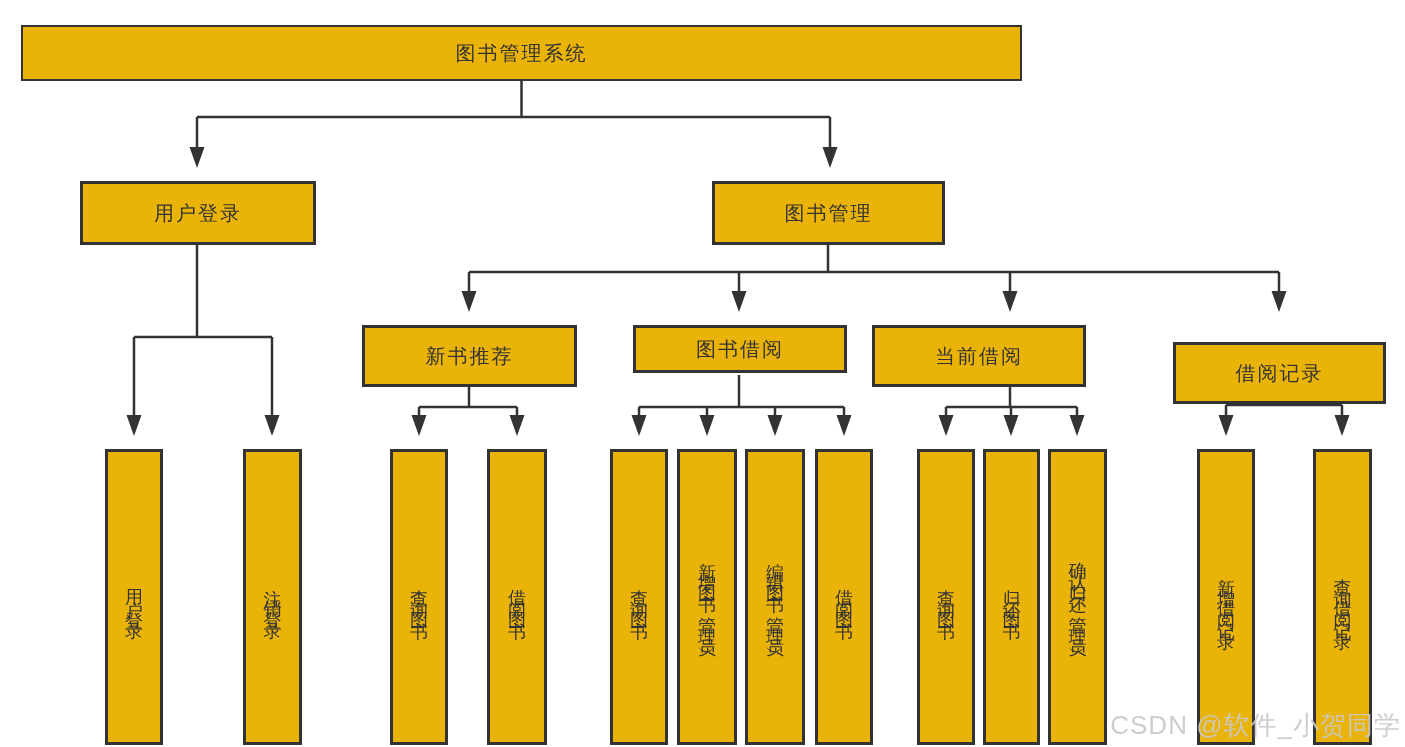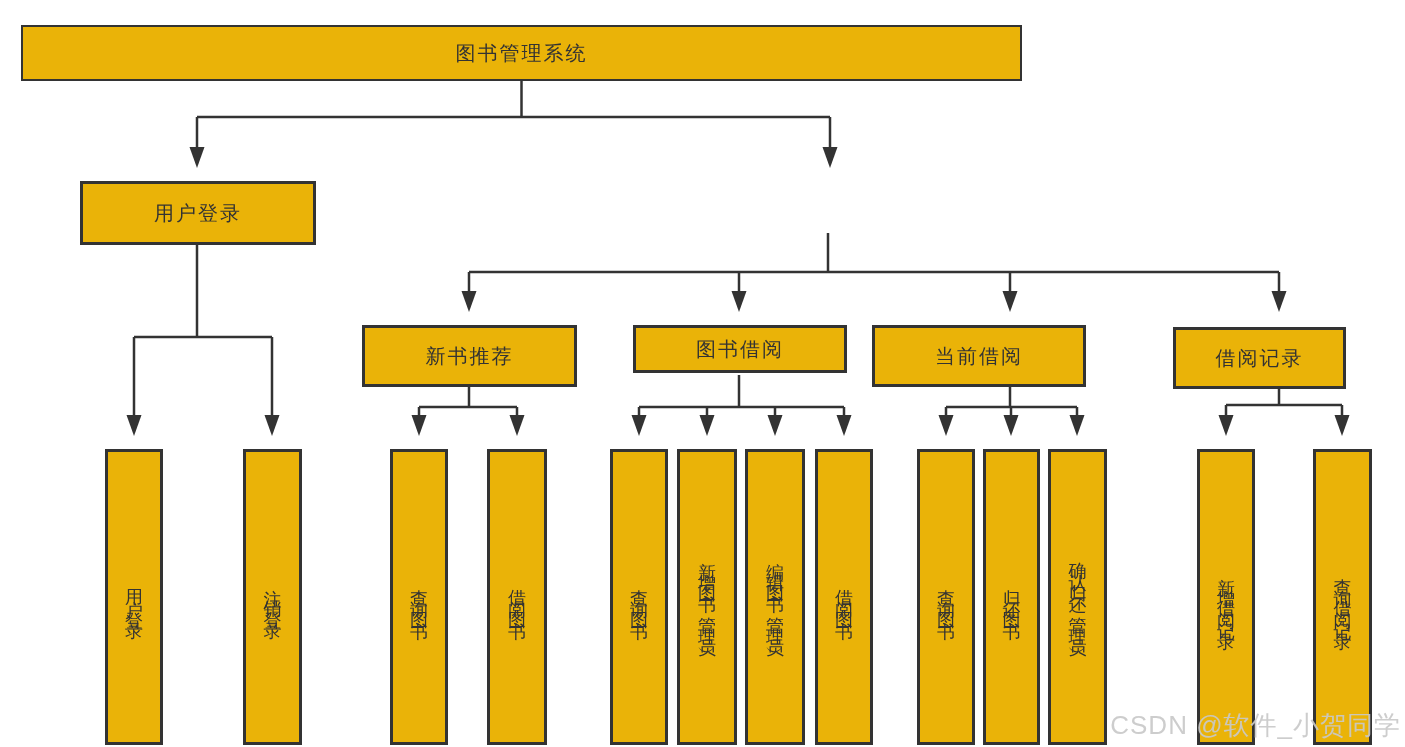--- a/index.html
+++ b/index.html
@@ -119,31 +119,34 @@
     </g>
   </svg>
 
   <div class="box root" style="left:21px;top:13px;width:1001px;height:56px">
     <span class="lbl">图书管理系统</span>
   </div>
 
   <div class="box" style="left:80px;top:169px;width:236px;height:64px">
     <span class="lbl">用户登录</span>
   </div>
+  <div class="box" style="left:712px;top:169px;width:233px;height:64px">
+    <span class="lbl">图书管理</span>
+  </div>
 
   <div class="box" style="left:362px;top:313px;width:215px;height:62px">
     <span class="lbl">新书推荐</span>
   </div>
   <div class="box" style="left:633px;top:313px;width:214px;height:48px">
     <span class="lbl">图书借阅</span>
   </div>
   <div class="box" style="left:872px;top:313px;width:214px;height:62px">
     <span class="lbl">当前借阅</span>
   </div>
-  <div class="box" style="left:1173px;top:315px;width:173px;height:62px">
+  <div class="box" style="left:1173px;top:330px;width:213px;height:62px">
     <span class="lbl">借阅记录</span>
   </div>
 
   <div class="box v" style="left:105px;top:437px;width:58px;height:296px">
     <span class="lbl">用户登录</span>
   </div>
   <div class="box v" style="left:243px;top:437px;width:59px;height:296px">
     <span class="lbl">注销登录</span>
   </div>
 

